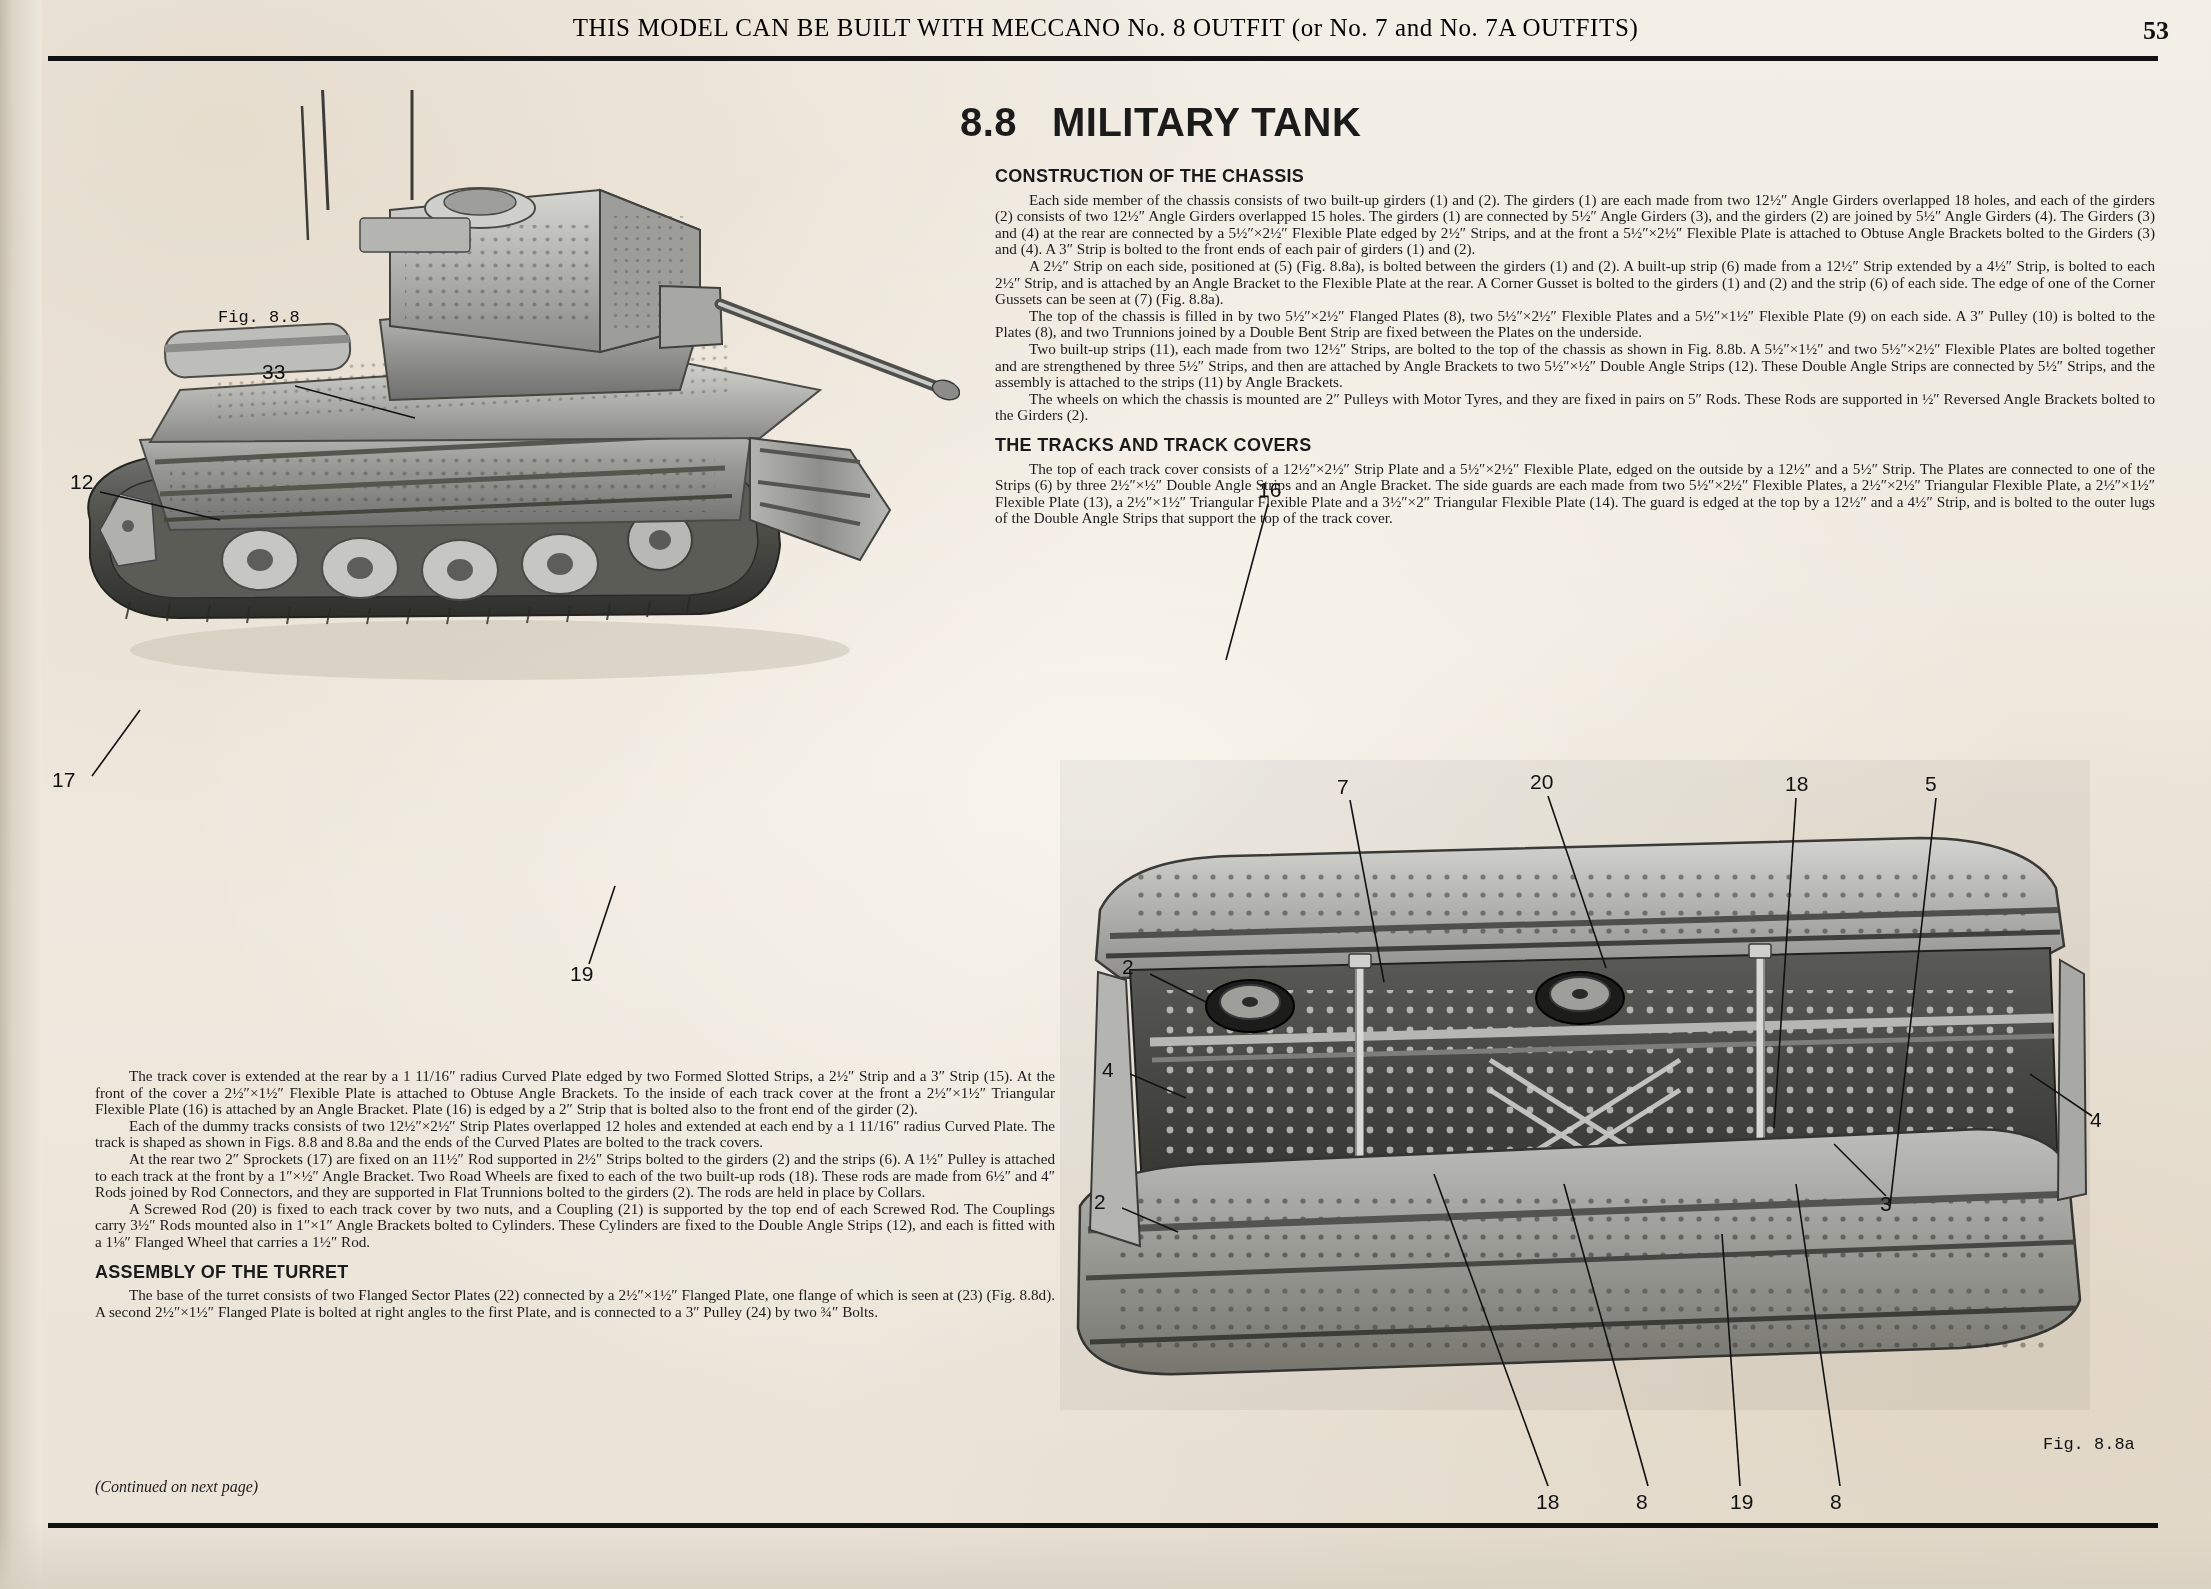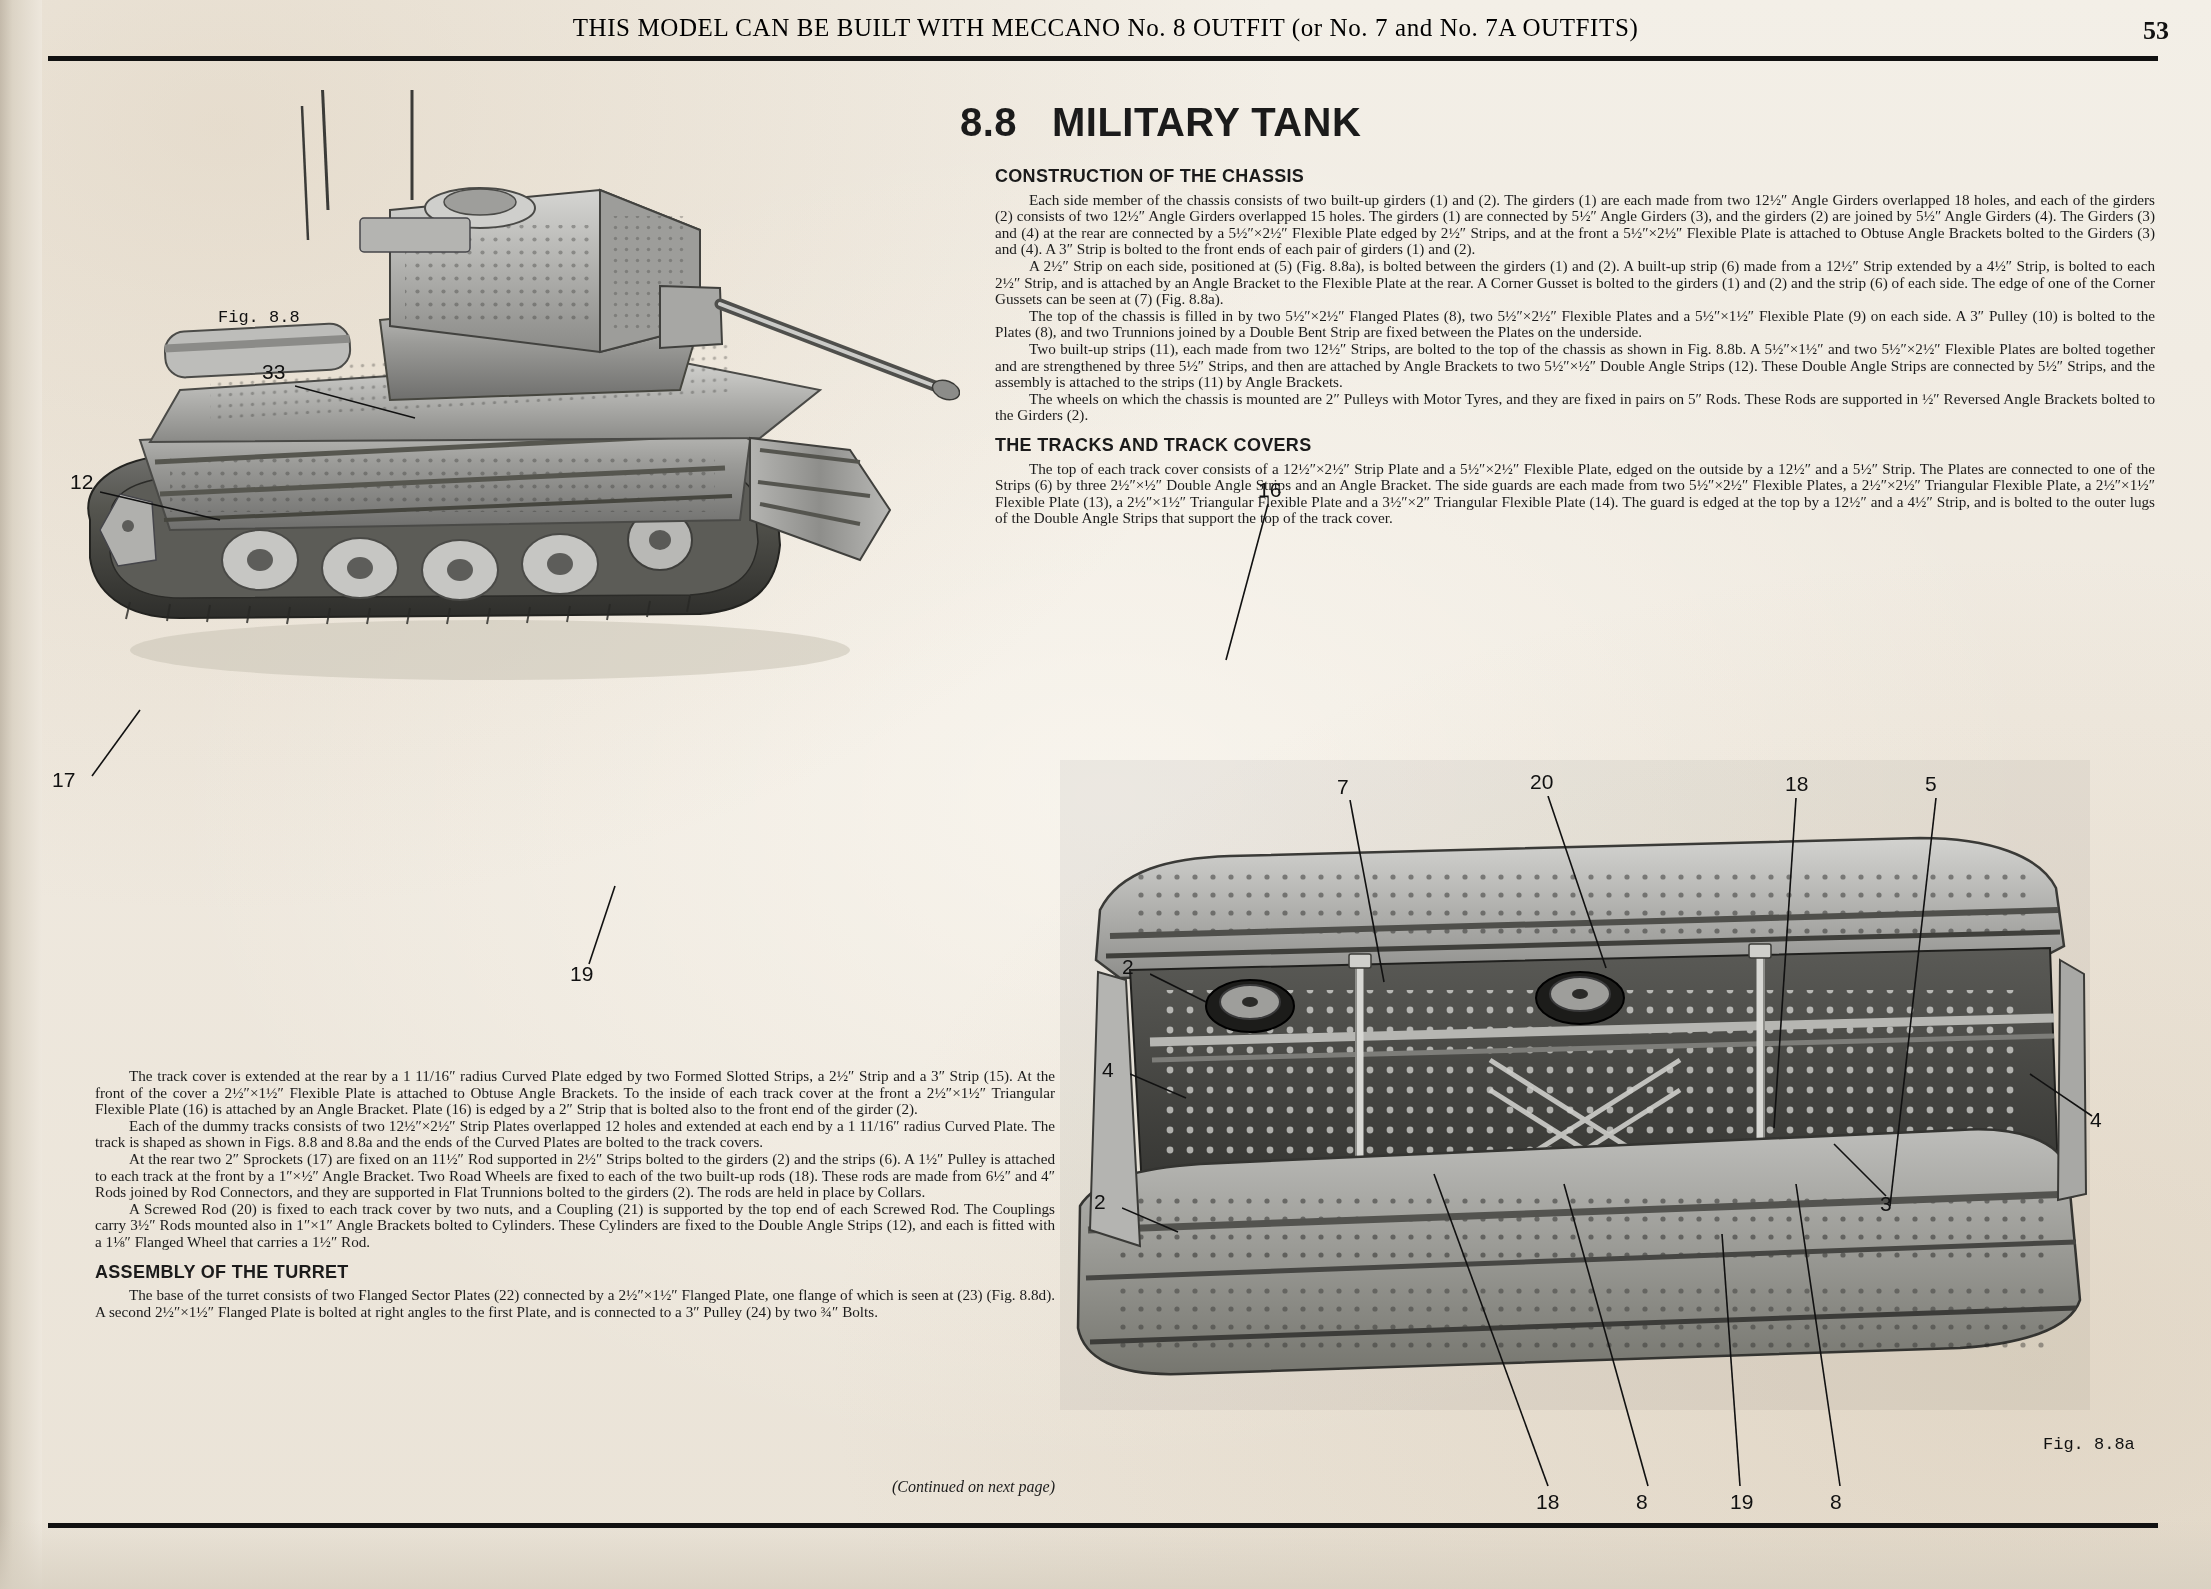--- a/index.html
+++ b/index.html
@@ -69,21 +69,21 @@
   }
   .gap{height:13px;}
 
   
   .col-left{
     position:absolute;left:95px;top:1068px;width:960px;
     font-size:15.2px;line-height:16.6px;text-align:justify;
   }
   .col-left p{margin:0;text-indent:34px;}
   .continued{
-    position:absolute;left:95px;top:1478px;width:960px;text-align:right;
+    position:absolute;left:95px;top:1478px;width:960px;text-align:left;
     font-size:16px;font-style:italic;
   }
 
   
   .callout{
     position:absolute;font-family:"Liberation Sans", sans-serif;
     font-size:21px;color:#111;font-weight:500;
   }
   .figlabel{
     position:absolute;font-family:Liberation Mono, monospace;

